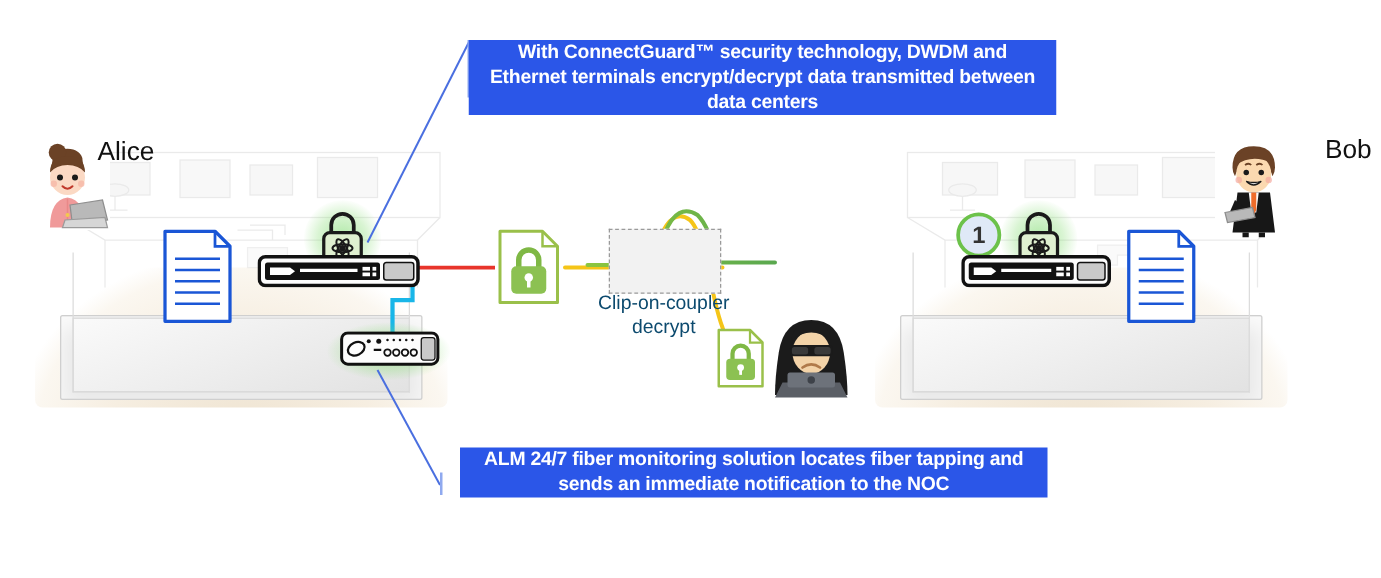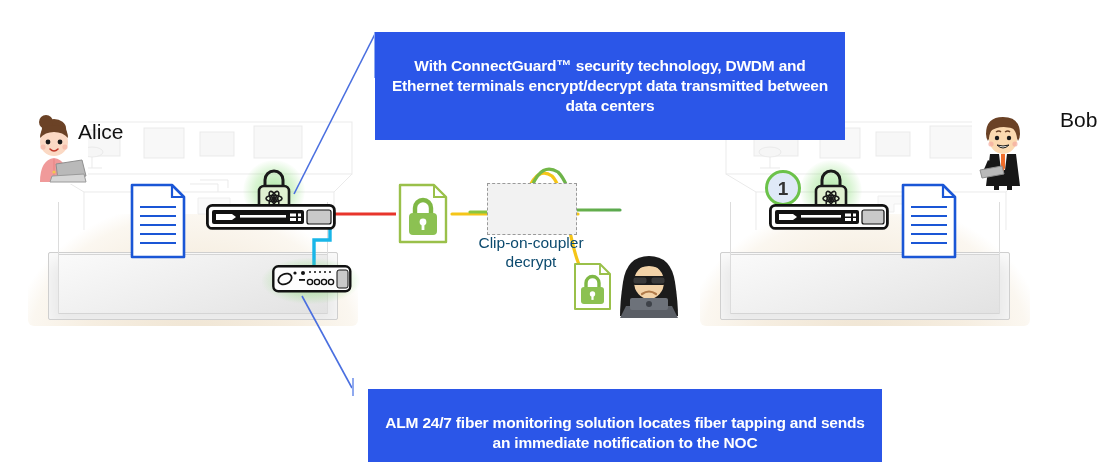--- a/index.html
+++ b/index.html
@@ -3,25 +3,25 @@
 <meta charset="utf-8">
 <style>
   html,body{margin:0;padding:0;background:#fff;}
   body{width:1105px;height:462px;font-family:"Liberation Sans",sans-serif;overflow:hidden;}
   #stage{position:relative;width:1105px;height:462px;background:#ffffff;}
 
   
   .banner{
     position:absolute;background:#2b56e8;color:#fff;
     font-weight:bold;font-size:15.5px;line-height:20px;
-    text-align:center;padding:24px 12px;box-sizing:border-box;
+    text-align:center;padding:0 12px;box-sizing:border-box;
     letter-spacing:-0.2px;
   }
   #banner-top{left:375px;top:32px;width:470px;}
-  #banner-bottom{left:368px;top:389px;width:514px;}
+  #banner-bottom{left:368px;top:358px;width:470px;}
 
   
   .dc{position:absolute;top:118px;height:208px;}
   #dc-left{left:28px;width:330px;}
   #dc-right{left:700px;width:330px;}
   .dc-ground{
     position:absolute;left:0;bottom:0;width:100%;height:112px;
     background:
       radial-gradient(ellipse at 50% 120%, #efe4d2 0%, #f6eee1 45%, #fbf7f0 70%, rgba(255,255,255,0) 78%);
     border-radius:6px;
@@ -240,21 +240,21 @@
       <circle cx="21" cy="35" r="2.6" fill="#f6b6a6" opacity=".75"></circle>
       <circle cx="43" cy="35" r="2.6" fill="#f6b6a6" opacity=".75"></circle>
       <path d="M28 37 q4 4 8 0" stroke="#c0392b" stroke-width="1.6" fill="none" stroke-linecap="round"></path>
       <path d="M18 70 q0 -22 14 -24 q14 2 14 24 Z" fill="#f09a9a"></path>
       <path d="M32 47 L32 66" stroke="#e98888" stroke-width="1.2"></path>
       <circle cx="32" cy="60" r="1.6" fill="#f2c94c"></circle>
       <path d="M34 52 L60 48 L64 64 L36 68 Z" fill="#b9b9b9" stroke="#8f8f8f" stroke-width="1"></path>
       <path d="M30 64 L62 62 L64 70 L28 70 Z" fill="#d6d6d6" stroke="#9a9a9a" stroke-width="1"></path>
     </svg>
   </div>
-  <div class="person-name" style="left:78px;top:120px;">Alice</div>
+  <div class="person-name" style="left:78px;top:110px;">Alice</div>
 
   <svg class="doc" style="left:396px;top:182px;width:56px;height:64px;" viewBox="0 0 56 64">
     <path d="M4 3 L38 3 L50 15 L50 60 L4 60 Z" fill="#fff" stroke="#9ac04a" stroke-width="2.4" stroke-linejoin="round"></path>
     <path d="M38 3 L38 15 L50 15" fill="none" stroke="#9ac04a" stroke-width="2"></path>
     <path d="M19 32 L19 26 a8 8 0 0 1 16 0 L35 32" stroke="#7fb845" stroke-width="4.4" fill="none"></path>
     <rect x="13" y="31" width="28" height="22" rx="4" fill="#8cc152"></rect>
     <circle cx="27" cy="40" r="3.4" fill="#fff"></circle>
     <rect x="25.6" y="41" width="2.8" height="7" fill="#fff"></rect>
   </svg>
 

